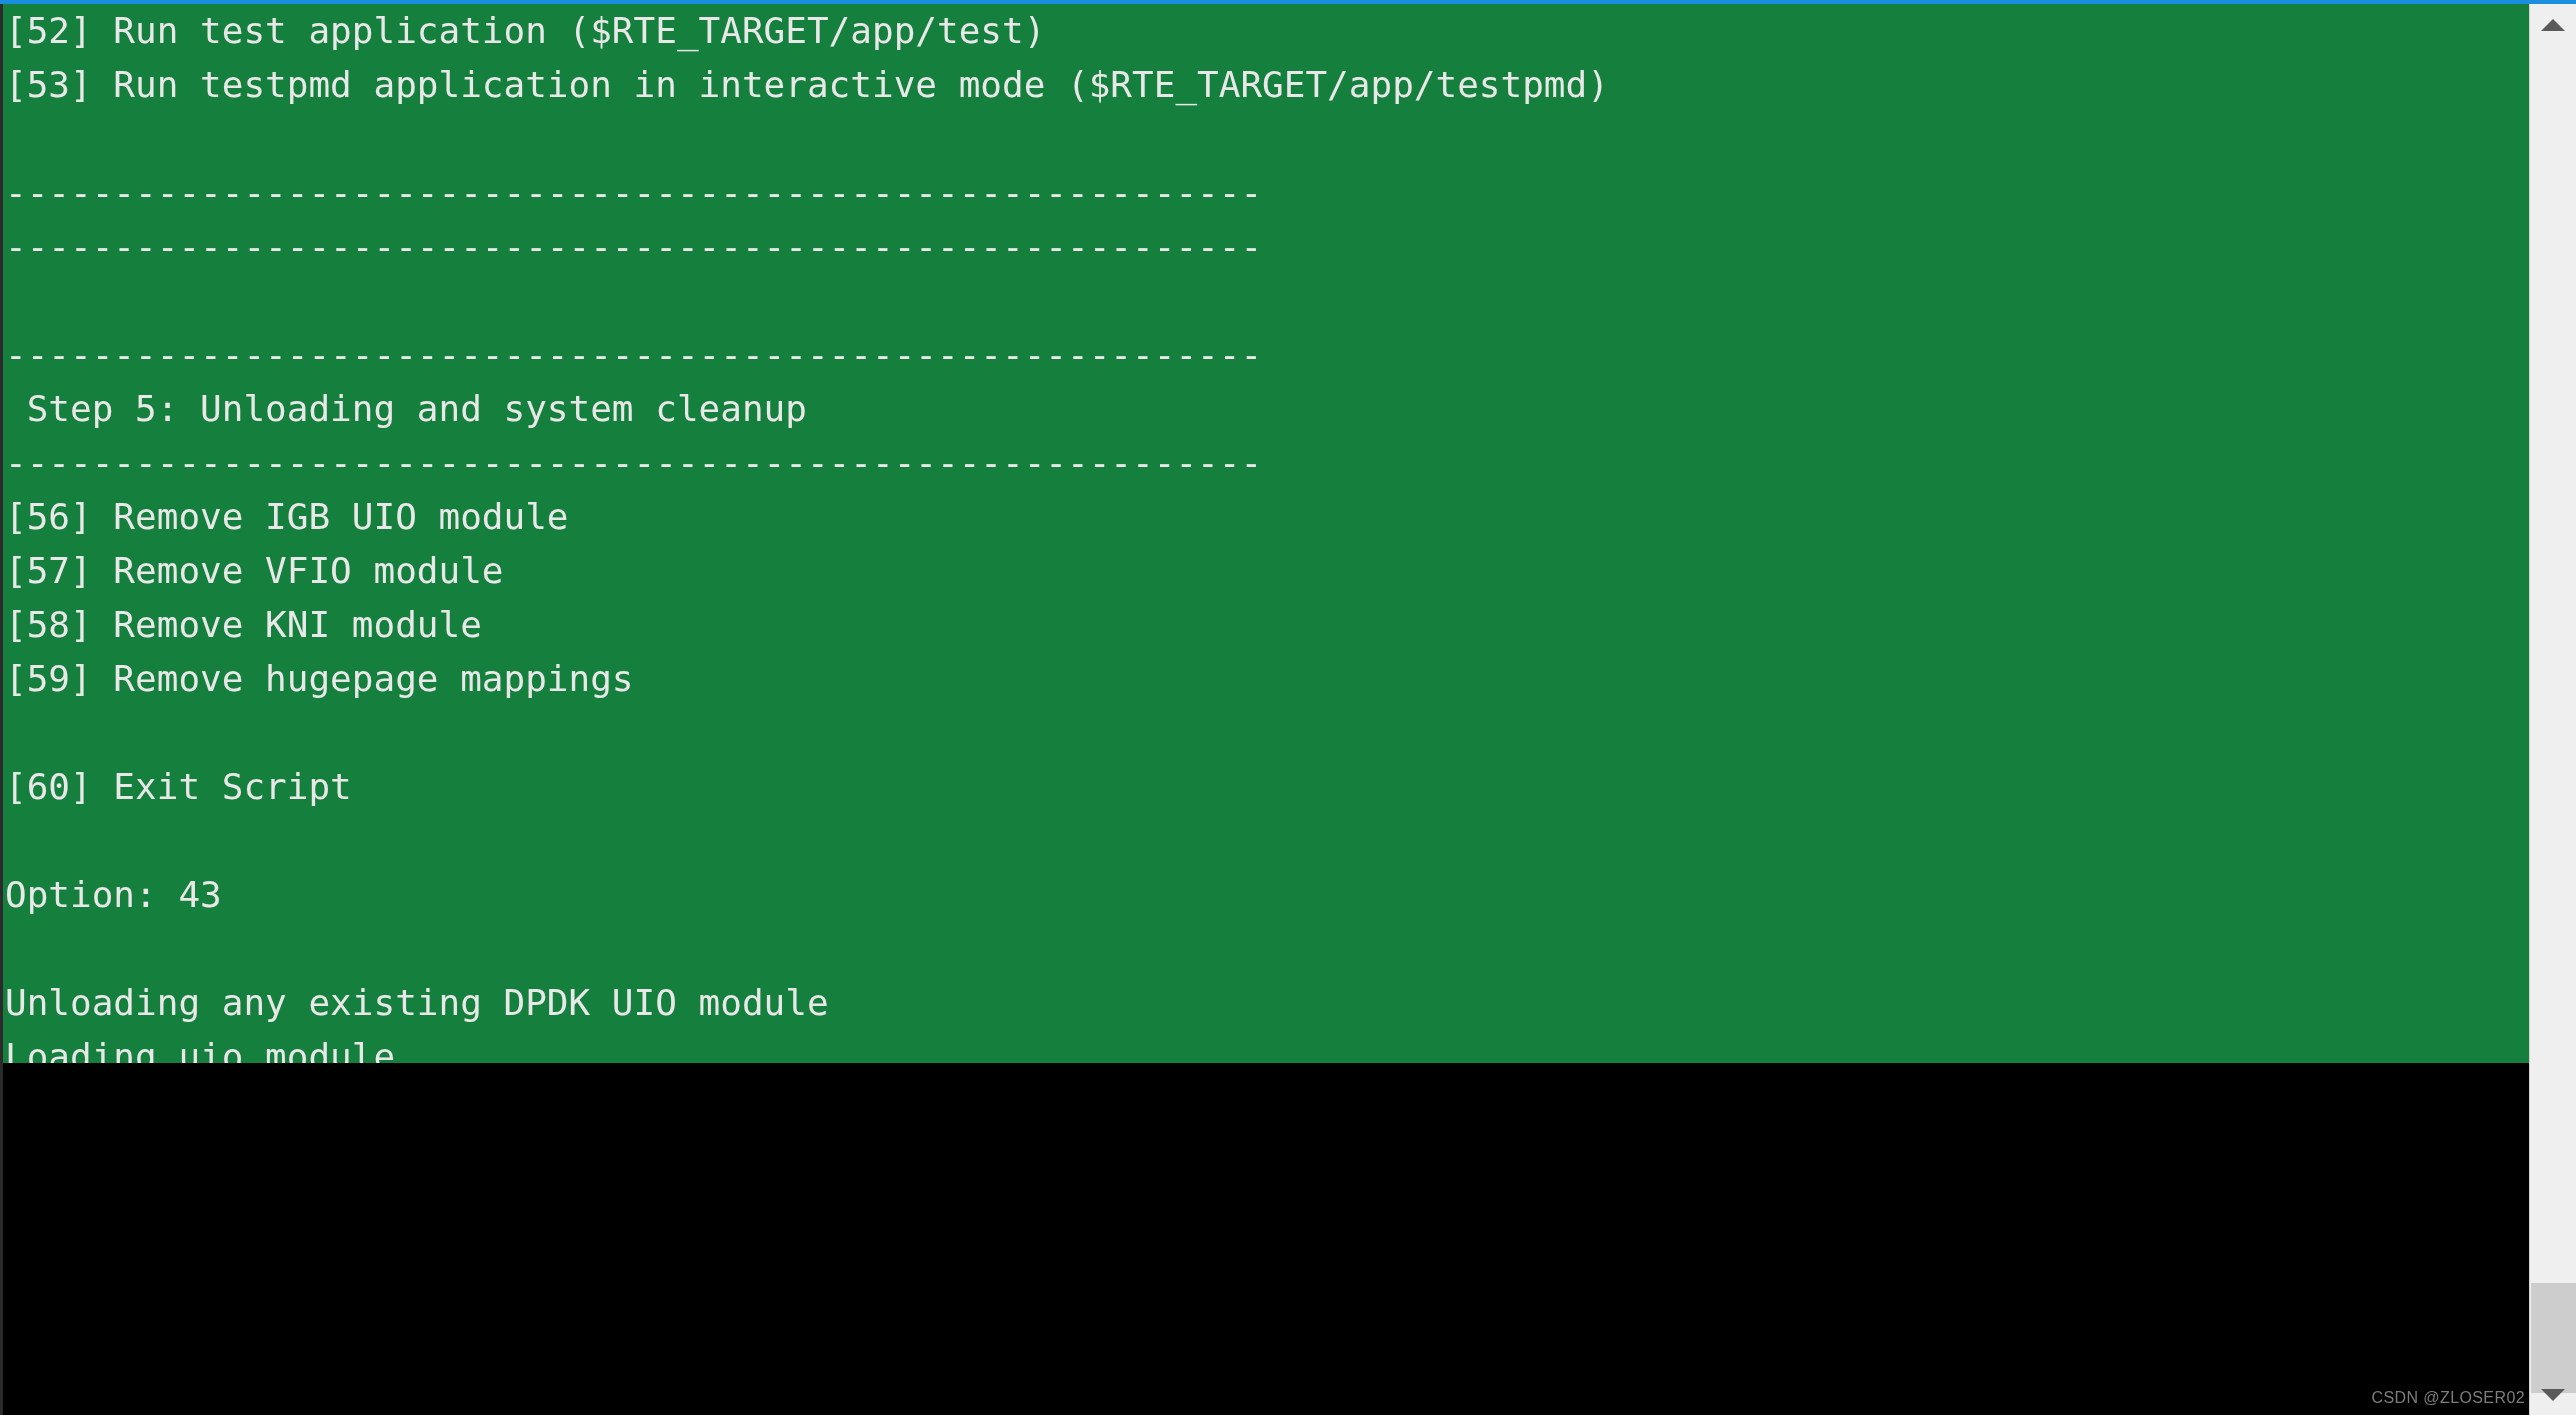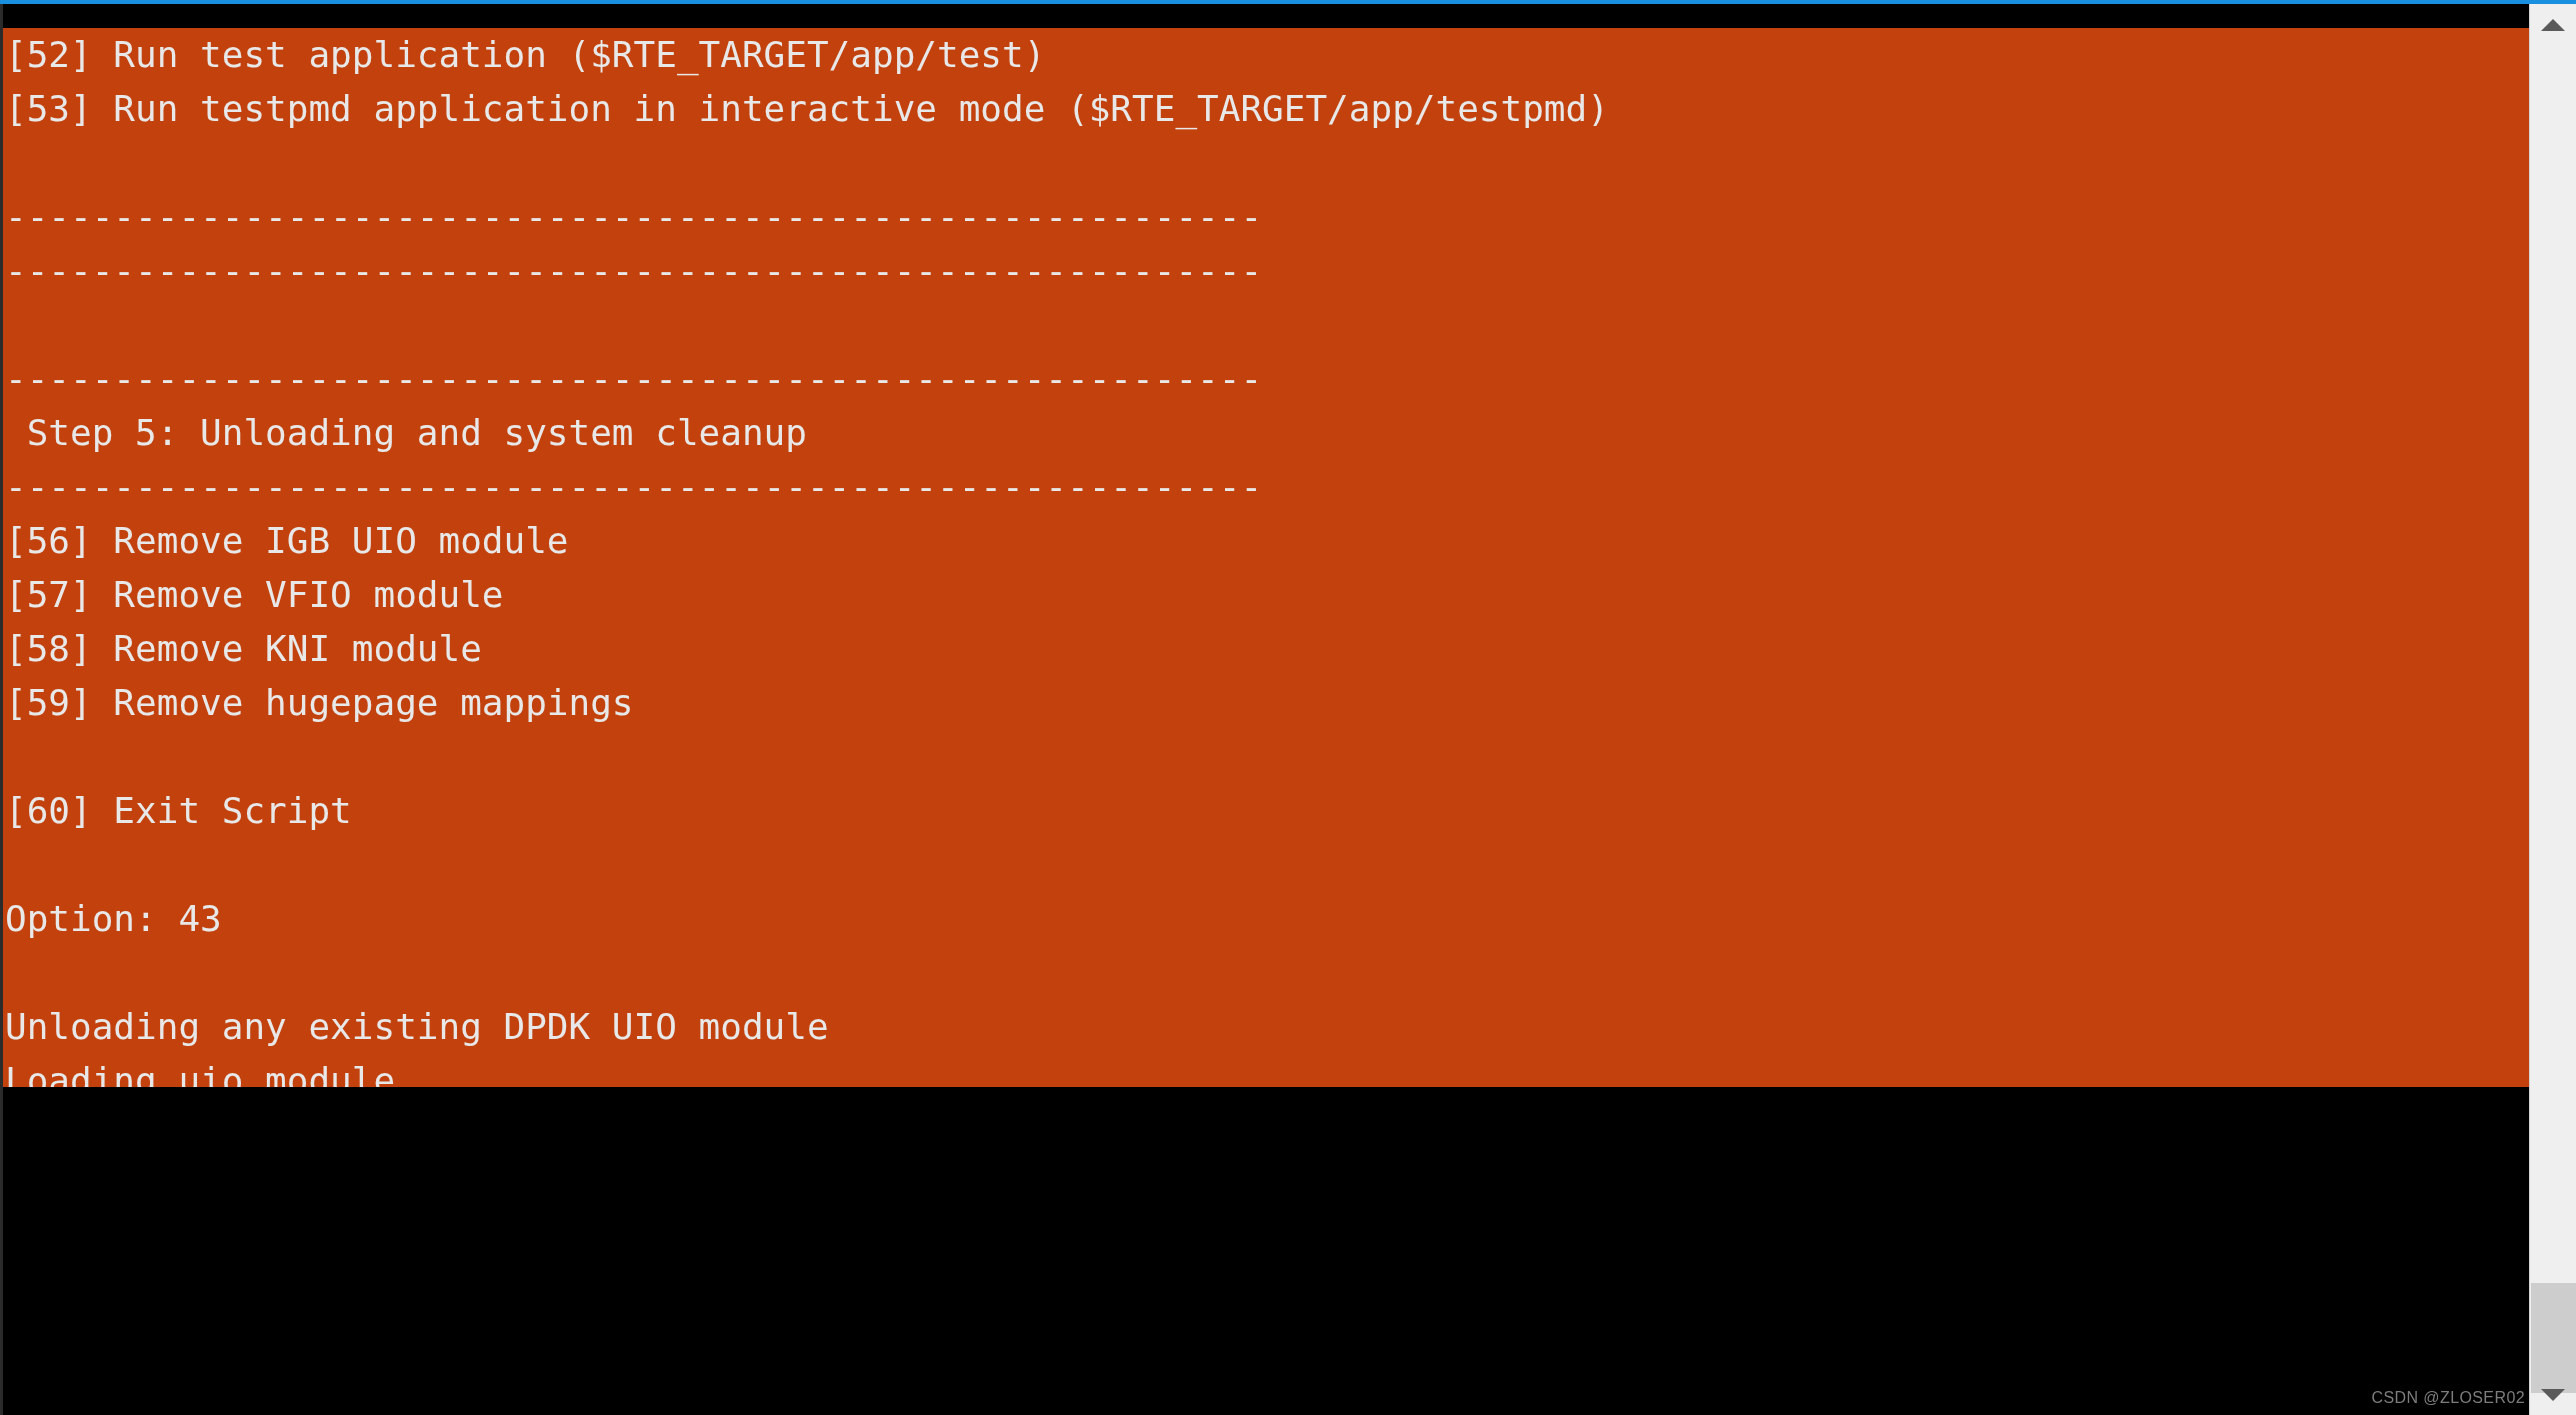--- a/index.html
+++ b/index.html
@@ -33,23 +33,22 @@
     height: 1411px;
     background: #2b2b2b;
   }
   
   #terminal {
     position: absolute;
     top: 4.2px;
     left: 2.5px;
     width: 2527px;
     height: 1059px;
-    background: #c2410c;
+    background: #15803d;
     overflow: hidden;
-    margin-top: 24px;
   }
   .tline {
     display: block;
     height: 54px;
     line-height: 54px;
     font-size: 36px;
     font-family: "DejaVu Sans Mono", monospace;
     color: #e8e8e8;
     white-space: pre;
     letter-spacing: 0px;

